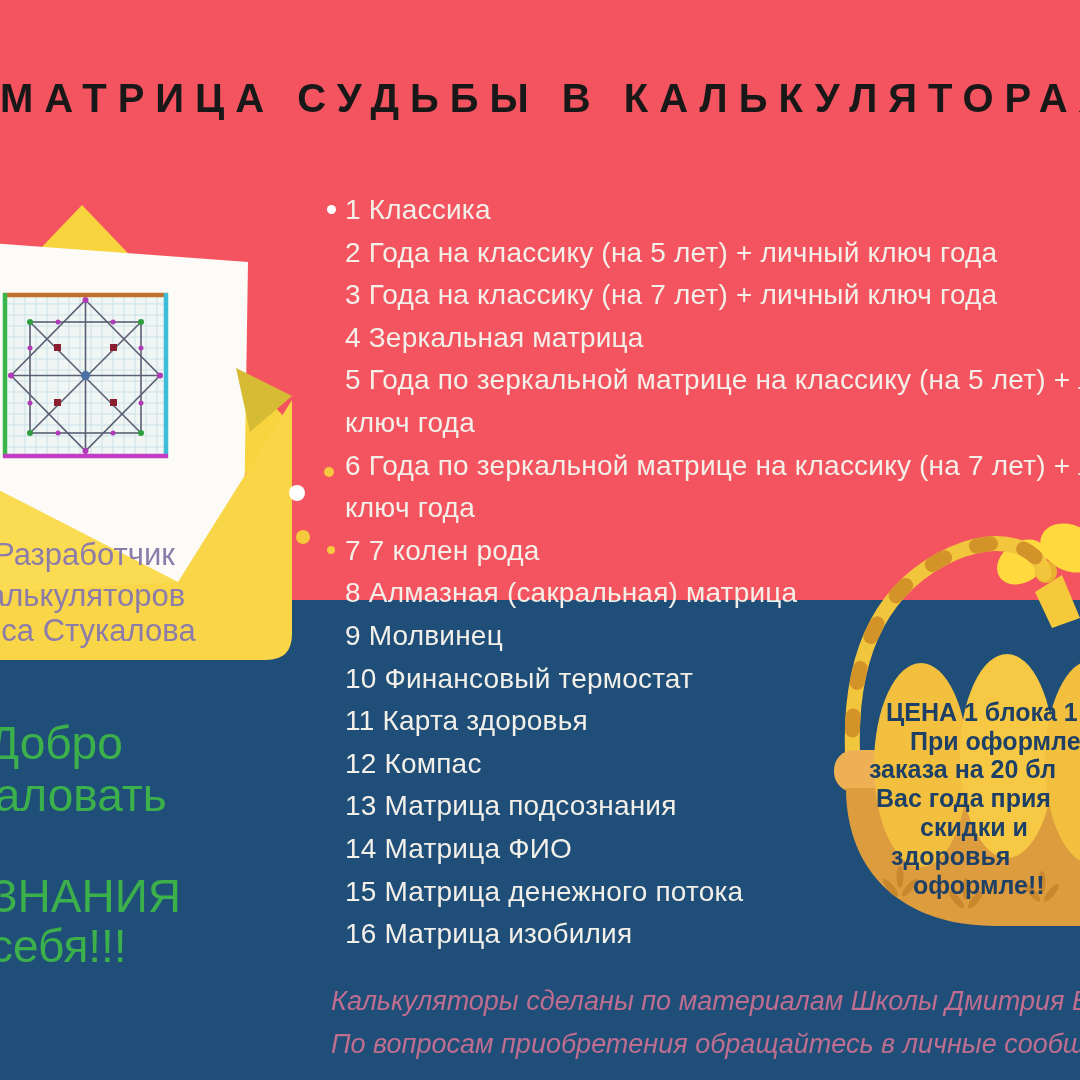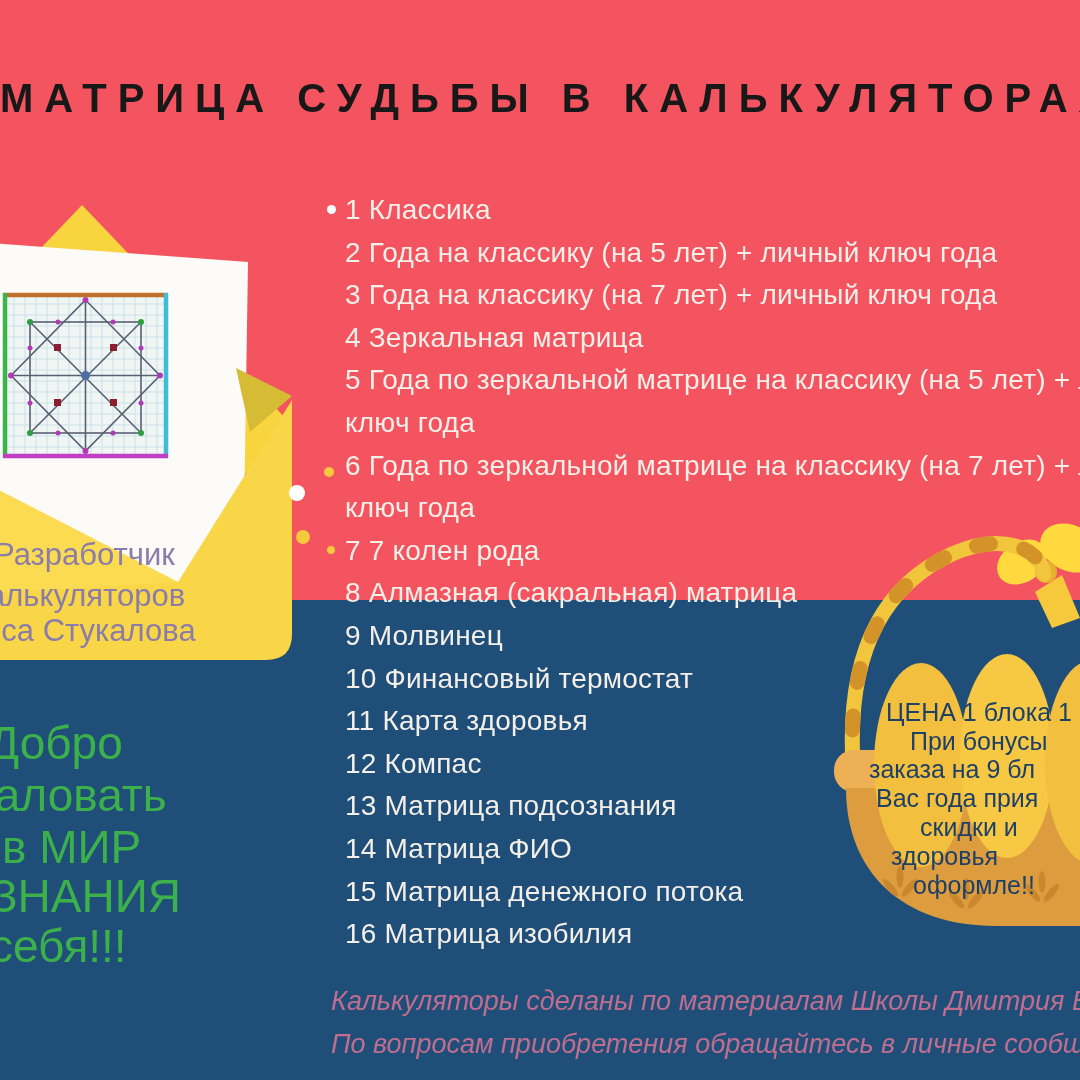--- a/index.html
+++ b/index.html
@@ -20,21 +20,21 @@
   }
   .list div{white-space:nowrap;}
   .dot{position:absolute;border-radius:50%;}
   .bullet{left:327px;top:205px;width:9px;height:9px;background:#ffffff;}
   .d1{left:324px;top:467px;width:10px;height:10px;background:#f7c93d;}
   .d2{left:289px;top:485px;width:16px;height:16px;background:#ffffff;}
   .d3{left:296px;top:530px;width:14px;height:14px;background:#f7c93d;}
   .d4{left:327px;top:546px;width:8px;height:8px;background:#f7c93d;}
   .env-line{position:absolute;font-size:31px;color:#8b7ca9;white-space:nowrap;}
   .welcome-line{position:absolute;font-size:46px;color:#3cb04b;white-space:nowrap;}
-  .offer-line{position:absolute;font-size:25px;font-weight:normal;color:#1e4067;white-space:nowrap;}
+  .offer-line{position:absolute;font-size:25px;font-weight:bold;color:#1e4067;white-space:nowrap;}
   .footer-line{position:absolute;font-style:italic;font-size:27px;color:#bf6e90;white-space:nowrap;}
   svg{position:absolute;}
 </style>
 </head>
 <body>
 
 <div class="canvas">
   <div class="bg-red"></div>
   <div class="bg-blue"></div>
 
@@ -94,21 +94,20 @@
     <polygon points="236,368 292,396 250,432" fill="#d6bc35"></polygon>
     <polygon points="-128,425 178,582 -128,600" fill="#fbe05b" opacity="0.55"></polygon>
   </svg>
 
   <div class="env-line" style="left:-6px;top:537px">Разработчик</div>
   <div class="env-line" style="left:-12px;top:578px">алькуляторов</div>
   <div class="env-line" style="left:-16px;top:613px">иса Стукалова</div>
 
   <div class="welcome-line" style="left:-12px;top:716px">Добро</div>
   <div class="welcome-line" style="left:-36px;top:768px">жаловать</div>
-  <div class="welcome-line" style="left:2px;top:820px">в МИР</div>
   <div class="welcome-line" style="left:-46px;top:869px">ОЗНАНИЯ</div>
   <div class="welcome-line" style="left:-10px;top:919px">себя!!!</div>
 
   <div class="dot bullet"></div>
   <div class="dot d1"></div>
   <div class="dot d2"></div>
   <div class="dot d3"></div>
   <div class="dot d4"></div>
 
   <div class="list">
@@ -163,22 +162,22 @@
       </g>
       <g transform="translate(1042 890)">
         <ellipse cx="0" cy="-8" rx="3.5" ry="11"></ellipse>
         <ellipse cx="-9" cy="-4" rx="3.5" ry="11" transform="rotate(-40)"></ellipse>
         <ellipse cx="9" cy="-4" rx="3.5" ry="11" transform="rotate(40)"></ellipse>
       </g>
     </g>
   </svg>
 
   <div class="offer-line" style="left:886px;top:698px">ЦЕНА 1 блока 1</div>
-  <div class="offer-line" style="left:910px;top:727px">При бонусы</div>
-  <div class="offer-line" style="left:869px;top:755px">заказа на 9 бл</div>
+  <div class="offer-line" style="left:910px;top:727px">При оформле</div>
+  <div class="offer-line" style="left:869px;top:755px">заказа на 20 бл</div>
   <div class="offer-line" style="left:876px;top:784px">Вас года прия</div>
   <div class="offer-line" style="left:920px;top:813px">скидки и</div>
   <div class="offer-line" style="left:891px;top:842px">здоровья</div>
   <div class="offer-line" style="left:913px;top:871px">оформле!!</div>
 
   <div class="footer-line" style="left:331px;top:986px">Калькуляторы сделаны по материалам Школы Дмитрия Воронова.</div>
   <div class="footer-line" style="left:331px;top:1029px">По вопросам приобретения обращайтесь в личные сообщения.</div>
 </div>
 
 </body></html>

